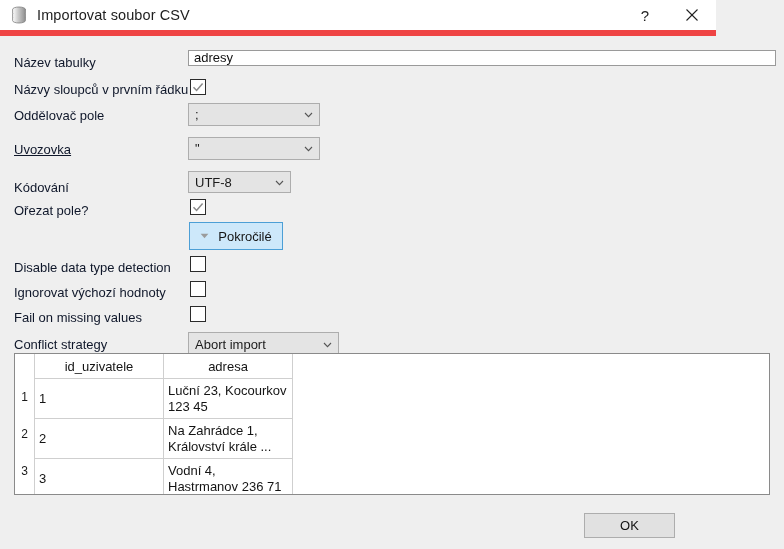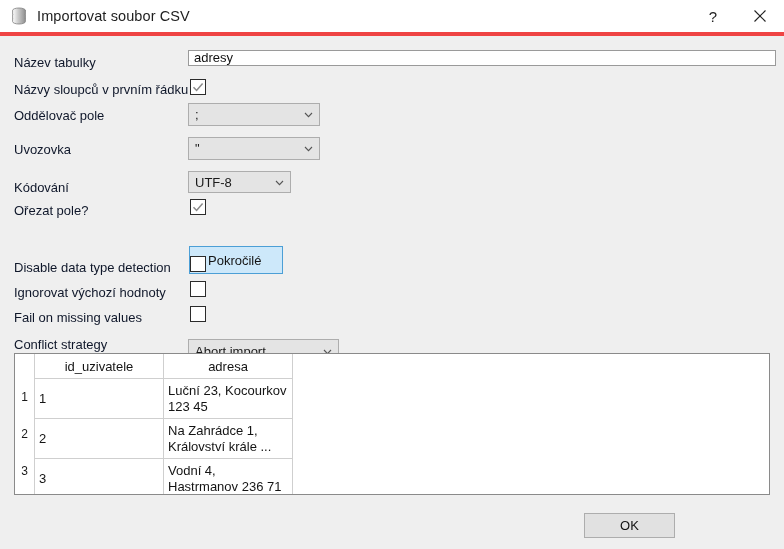--- a/index.html
+++ b/index.html
@@ -14,24 +14,24 @@
     font-size: 13px;
     color: #1a1a1a;
     overflow: hidden;
     position: relative;
   }
 
   
   .titlebar {
     position: absolute;
     left: 0; top: 0;
-    width: 784px;
+    width: 716px;
     height: 36px;
     background: #ffffff;
-    border-bottom: 4px solid #ef4444;
+    border-bottom: 6px solid #ef4444;
     display: flex;
     align-items: center;
     box-sizing: border-box;
   }
   .title-icon {
     width: 20px;
     height: 20px;
     margin-left: 9px;
     margin-right: 8px;
     flex: 0 0 auto;
@@ -129,25 +129,25 @@
   }
 
   
   .advbtn {
     position: absolute;
     box-sizing: border-box;
     background: #cde8fa;
     border: 1px solid #4c9fd6;
     display: flex;
     align-items: center;
+    justify-content: center;
     gap: 9px;
     font-size: 13px;
     color: #151515;
     user-select: none;
-    margin-top: 24px;
   }
   .advbtn .tri {
     width: 9px;
     height: 6px;
     display: block;
   }
 
   
   .preview {
     position: absolute;
@@ -285,21 +285,21 @@
   </div>
 
   <div class="label" style="top:72px;text-align:center;">Oddělovač pole</div>
   <div class="combo" style="left:188px; top:67px; width:132px; height:23px;">
     <span class="cval">;</span>
     <svg class="chev" viewBox="0 0 13 13">
       <polyline points="3,5 6.5,8.6 10,5" fill="none" stroke="#555" stroke-width="1.1"></polyline>
     </svg>
   </div>
 
-  <div class="label" style="top:106px;">Uvozovka</div>
+  <div class="label" style="top:106px;text-decoration:underline;">Uvozovka</div>
   <div class="combo" style="left:188px; top:101px; width:132px; height:23px;">
     <span class="cval">"</span>
     <svg class="chev" viewBox="0 0 13 13">
       <polyline points="3,5 6.5,8.6 10,5" fill="none" stroke="#555" stroke-width="1.1"></polyline>
     </svg>
   </div>
 
   <div class="label" style="top:144px;">Kódování</div>
   <div class="combo" style="left:188px; top:135px; width:103px; height:22px;">
     <span class="cval">UTF-8</span>
@@ -325,21 +325,21 @@
   <div class="label" style="top:224px;">Disable data type detection</div>
   <div class="checkbox" style="left:190px; top:220px;"></div>
 
   <div class="label" style="top:249px;">Ignorovat výchozí hodnoty</div>
   <div class="checkbox" style="left:190px; top:245px;"></div>
 
   <div class="label" style="top:274px;">Fail on missing values</div>
   <div class="checkbox" style="left:190px; top:270px;"></div>
 
   <div class="label" style="top:301px;">Conflict strategy</div>
-  <div class="combo" style="left:188px; top:303px; width:151px; height:24px;">
+  <div class="combo" style="left:188px; top:296px; width:151px; height:24px;">
     <span class="cval">Abort import</span>
     <svg class="chev" viewBox="0 0 13 13">
       <polyline points="3,5 6.5,8.6 10,5" fill="none" stroke="#555" stroke-width="1.1"></polyline>
     </svg>
   </div>
 </div>
 
 <div class="preview">
   <div class="prev-inner">
     <div class="gutter">

